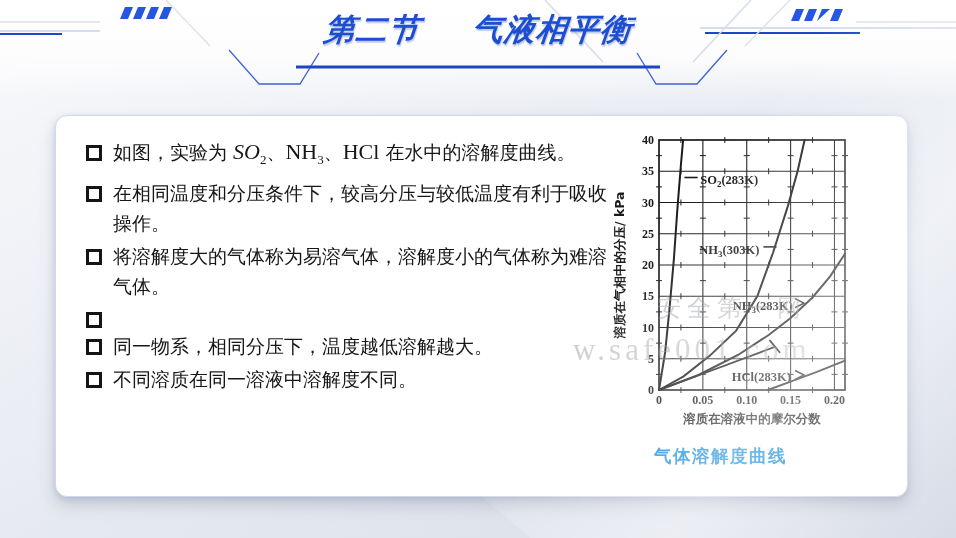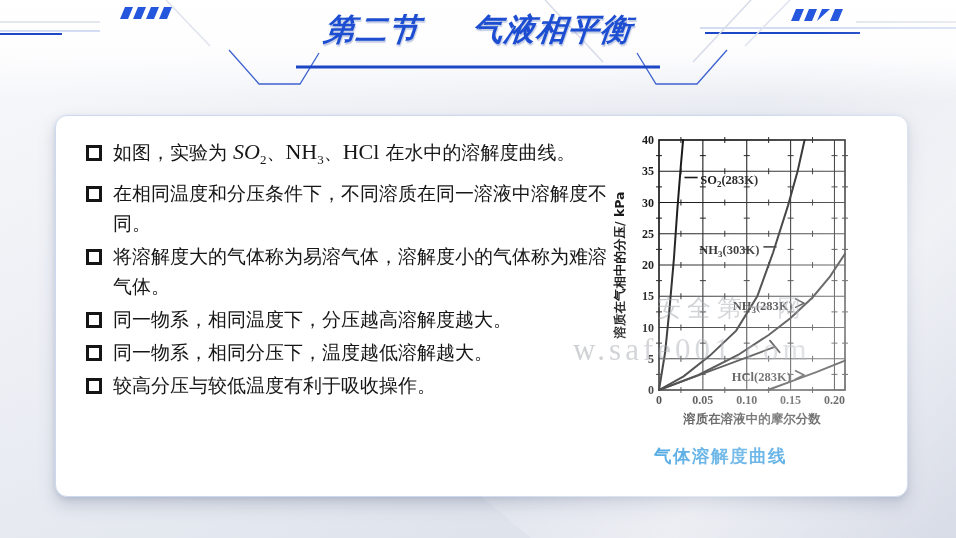--- a/index.html
+++ b/index.html
@@ -93,37 +93,36 @@
 
 <div class="card">
 
   <div class="bullets">
       <div class="bullet">
         <span class="sq"></span>
         <span class="txt">如图，实验为  <span class="formula it chem">SO<sub>2</sub></span>、<span class="formula chem">NH<sub>3</sub></span>、<span class="formula chem">HCl</span>  在水中的溶解度曲线。</span>
       </div>
       <div class="bullet">
         <span class="sq"></span>
-        <span class="txt">在相同温度和分压条件下，不同溶质在同一溶液中溶解度不同。</span>
+        <span class="txt">在相同温度和分压条件下，较高分压与较低温度有利于吸收操作。</span>
       </div>
       <div class="bullet">
         <span class="sq"></span>
         <span class="txt">将溶解度大的气体称为易溶气体，溶解度小的气体称为难溶气体。</span>
       </div>
       <div class="bullet">
         <span class="sq"></span>
-        <span class="txt">同一物系，相同温度下，分压越高溶解度越大。</span>
       </div>
       <div class="bullet">
         <span class="sq"></span>
         <span class="txt">同一物系，相同分压下，温度越低溶解越大。</span>
       </div>
       <div class="bullet">
         <span class="sq"></span>
-        <span class="txt">较高分压与较低温度有利于吸收操作。</span>
+        <span class="txt">不同溶质在同一溶液中溶解度不同。</span>
       </div>
     </div>
 
   <div class="chartbox">
     <svg class="chart-svg" id="chart-svg" width="265" height="302">
       <text transform="translate(11,139) rotate(-90)" text-anchor="middle" font-size="12.5" font-weight="bold" fill="#1a1a1a">溶质在气相中的分压/ kPa</text>
       <text x="139" y="297" text-anchor="middle" font-size="12.5" font-weight="bold" fill="#1a1a1a">溶质在溶液中的摩尔分数</text>
     <g stroke="#1a1a1a" stroke-width="1.1">
           <line x1="89.8679245283019" y1="14" x2="89.8679245283019" y2="264"></line>
           <line x1="133.7358490566038" y1="14" x2="133.7358490566038" y2="264"></line>

